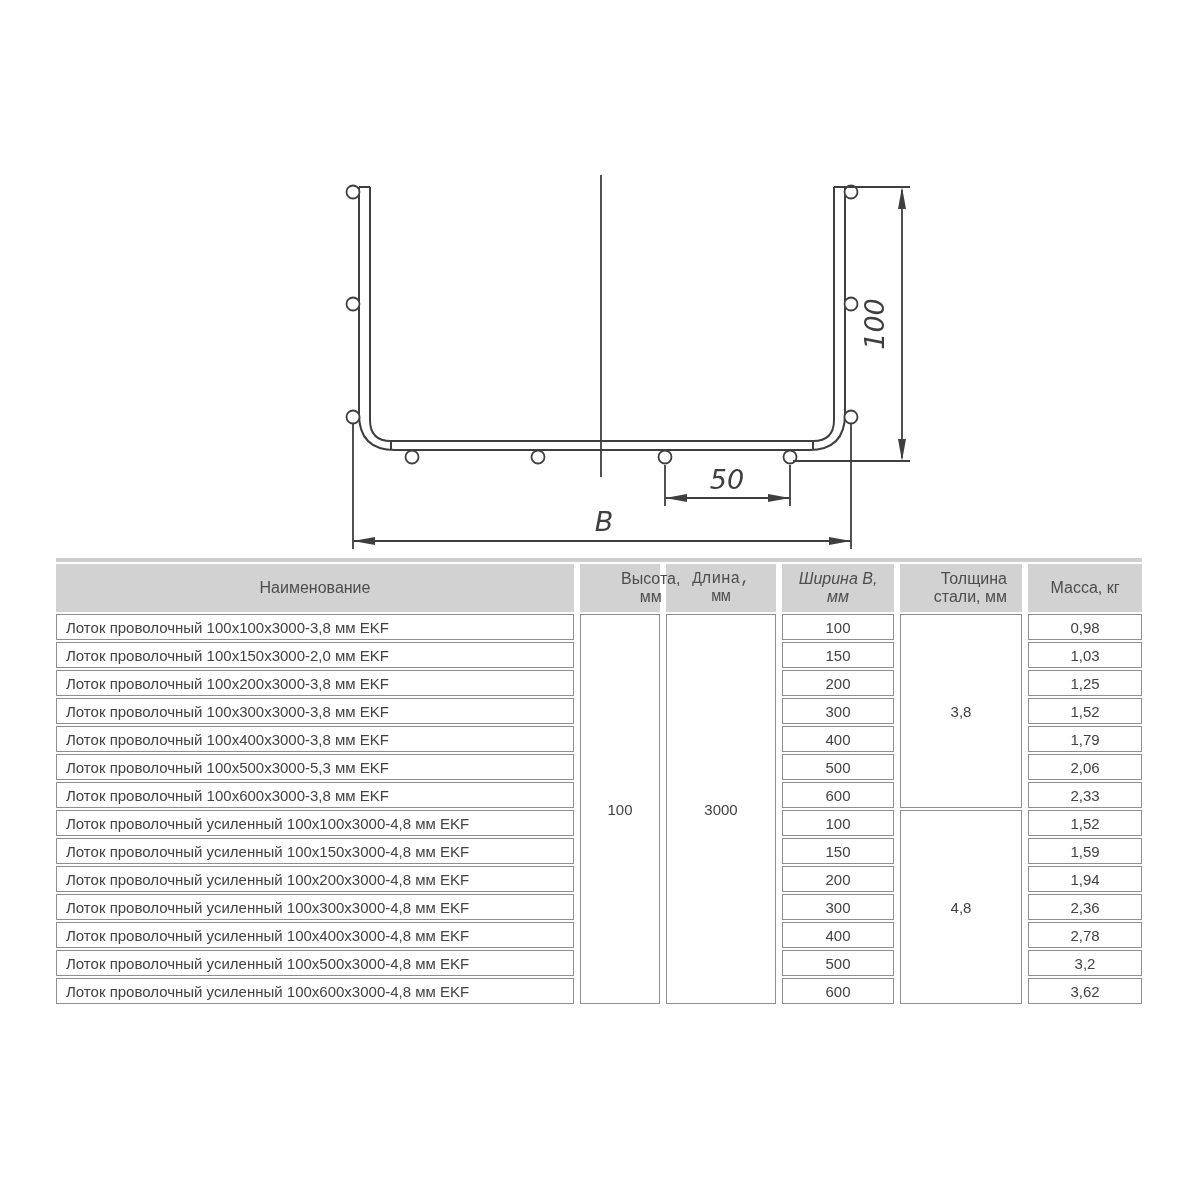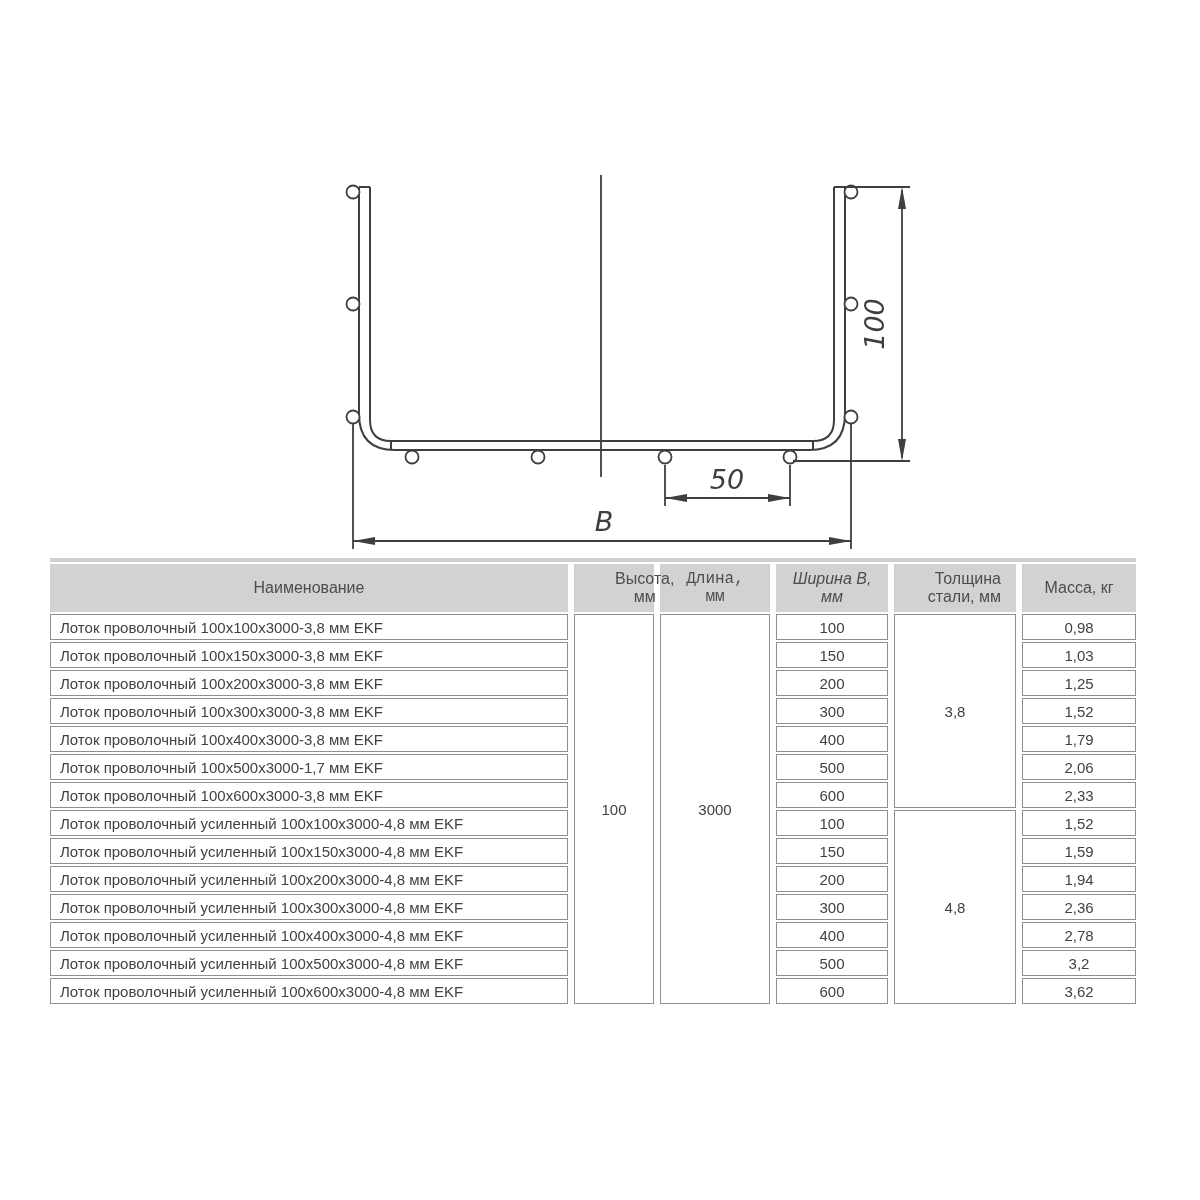--- a/index.html
+++ b/index.html
@@ -2,21 +2,21 @@
 <html><head>
 <meta charset="utf-8">
 <style>
   html,body{margin:0;padding:0;}
   body{
     width:1200px;height:1200px;position:relative;background:#ffffff;
     font-family:"Liberation Sans", sans-serif;color:#3f3f3f;overflow:hidden;
   }
   .drawing{position:absolute;left:0;top:0;}
   .dim-text{font-family:"DejaVu Sans", sans-serif;font-style:italic;font-size:27px;fill:#3f3f3f;}
-  .table-wrap{position:absolute;left:50px;top:558px;width:1086px;}
+  .table-wrap{position:absolute;left:56px;top:558px;width:1086px;}
   .top-strip{height:4px;background:#cfcfcf;}
   table.spec{
     border-collapse:separate;border-spacing:6px 2px;table-layout:fixed;
     width:1098px;margin-left:-6px;
   }
   th{
     background:#d2d2d2;border:1px solid #d2d2d2;color:#4d4d4d;
     font-size:16px;font-weight:normal;height:46px;text-align:center;
     vertical-align:middle;line-height:1.15;padding:0;
   }
@@ -111,41 +111,41 @@
     <tbody>
       <tr>
         <td class="name">Лоток проволочный 100х100х3000-3,8 мм EKF</td>
         <td rowspan="14">100</td>
         <td rowspan="14">3000</td>
         <td>100</td>
         <td rowspan="7">3,8</td>
         <td>0,98</td>
       </tr>
       <tr>
-        <td class="name">Лоток проволочный 100х150х3000-3,8 мм EKF</td>
+        <td class="name">Лоток проволочный 100х150х3000-2,0 мм EKF</td>
         <td>150</td>
         <td>1,03</td>
       </tr>
       <tr>
         <td class="name">Лоток проволочный 100х200х3000-3,8 мм EKF</td>
         <td>200</td>
         <td>1,25</td>
       </tr>
       <tr>
         <td class="name">Лоток проволочный 100х300х3000-3,8 мм EKF</td>
         <td>300</td>
         <td>1,52</td>
       </tr>
       <tr>
         <td class="name">Лоток проволочный 100х400х3000-3,8 мм EKF</td>
         <td>400</td>
         <td>1,79</td>
       </tr>
       <tr>
-        <td class="name">Лоток проволочный 100х500х3000-1,7 мм EKF</td>
+        <td class="name">Лоток проволочный 100х500х3000-5,3 мм EKF</td>
         <td>500</td>
         <td>2,06</td>
       </tr>
       <tr>
         <td class="name">Лоток проволочный 100х600х3000-3,8 мм EKF</td>
         <td>600</td>
         <td>2,33</td>
       </tr>
       <tr>
         <td class="name">Лоток проволочный усиленный 100х100х3000-4,8 мм EKF</td>

